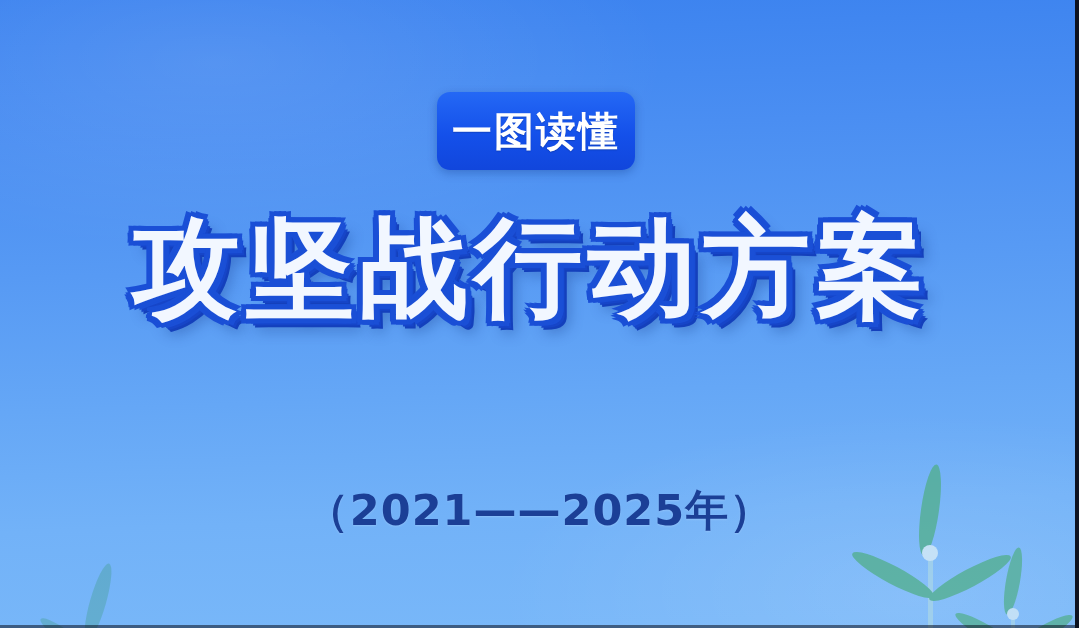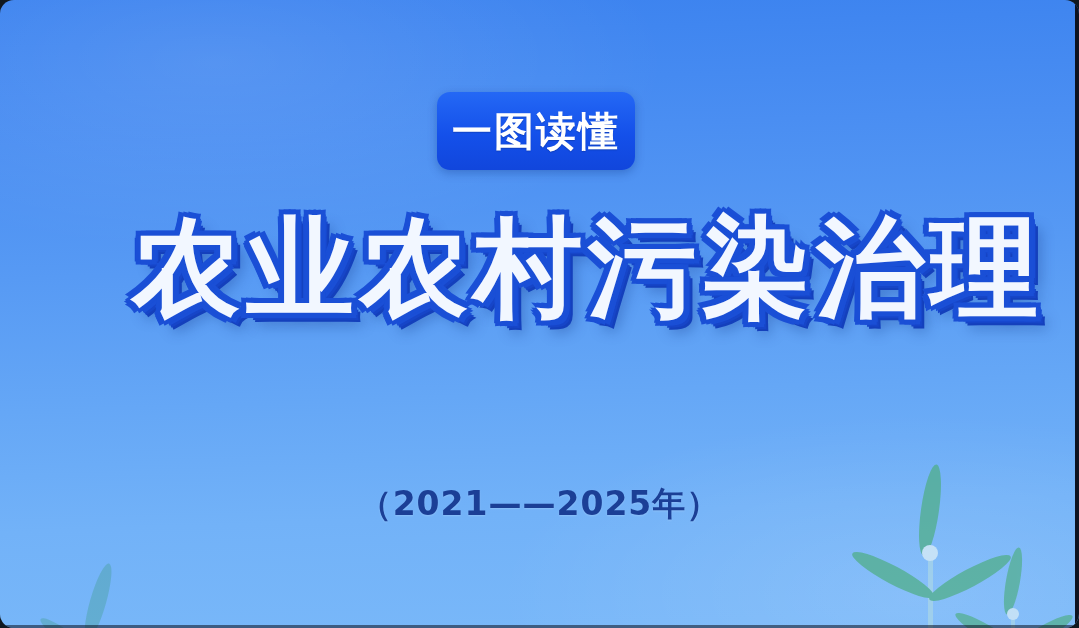--- a/index.html
+++ b/index.html
@@ -18,21 +18,20 @@
     height: 628px;
     overflow: hidden;
     background: linear-gradient(178deg,
         #3b82ef 0%,
         #4a8ef2 22%,
         #579af4 42%,
         #65a7f6 62%,
         #72b2f8 80%,
         #79b8f9 100%);
     box-sizing: border-box;
-    border-radius: 14px;
   }
 
   
   .sky-glow {
     position: absolute;
     inset: 0;
     background:
       radial-gradient(ellipse 70% 50% at 20% 10%, rgba(255,255,255,0.10), rgba(255,255,255,0) 60%),
       radial-gradient(ellipse 60% 45% at 85% 95%, rgba(255,255,255,0.12), rgba(255,255,255,0) 65%);
     pointer-events: none;
@@ -116,21 +115,21 @@
   }
 
   
   .subtitle {
     position: absolute;
     top: 482px;
     left: 0;
     width: 1079px;
     text-align: center;
     color: #1b3f96;
-    font-size: 33px;
+    font-size: 43px;
     font-weight: 700;
     letter-spacing: 1px;
     white-space: nowrap;
     font-family: "DejaVu Sans", "Liberation Sans", sans-serif;
     text-shadow: 0 1px 2px rgba(255,255,255,0.18);
   }
 
   
   .turbine {
     position: absolute;
@@ -180,20 +179,20 @@
         <ellipse cx="22" cy="84" rx="6" ry="26" transform="rotate(125 22 84)" fill="#3f9c86"></ellipse>
       </g>
     </svg>
   </div>
 
   <div class="badge">
     <span class="badge-text">一图读懂</span>
   </div>
 
   <div class="title-block">
-    <div class="title-line title-line-1">农业农村污染治理</div>
+    <div class="title-line title-line-1">攻坚战行动方案</div>
   </div>
 
   <div class="subtitle">（2021——2025年）</div>
 
   <div class="edge-right"></div>
   <div class="edge-bottom"></div>
 </div>
 
 </body></html>

